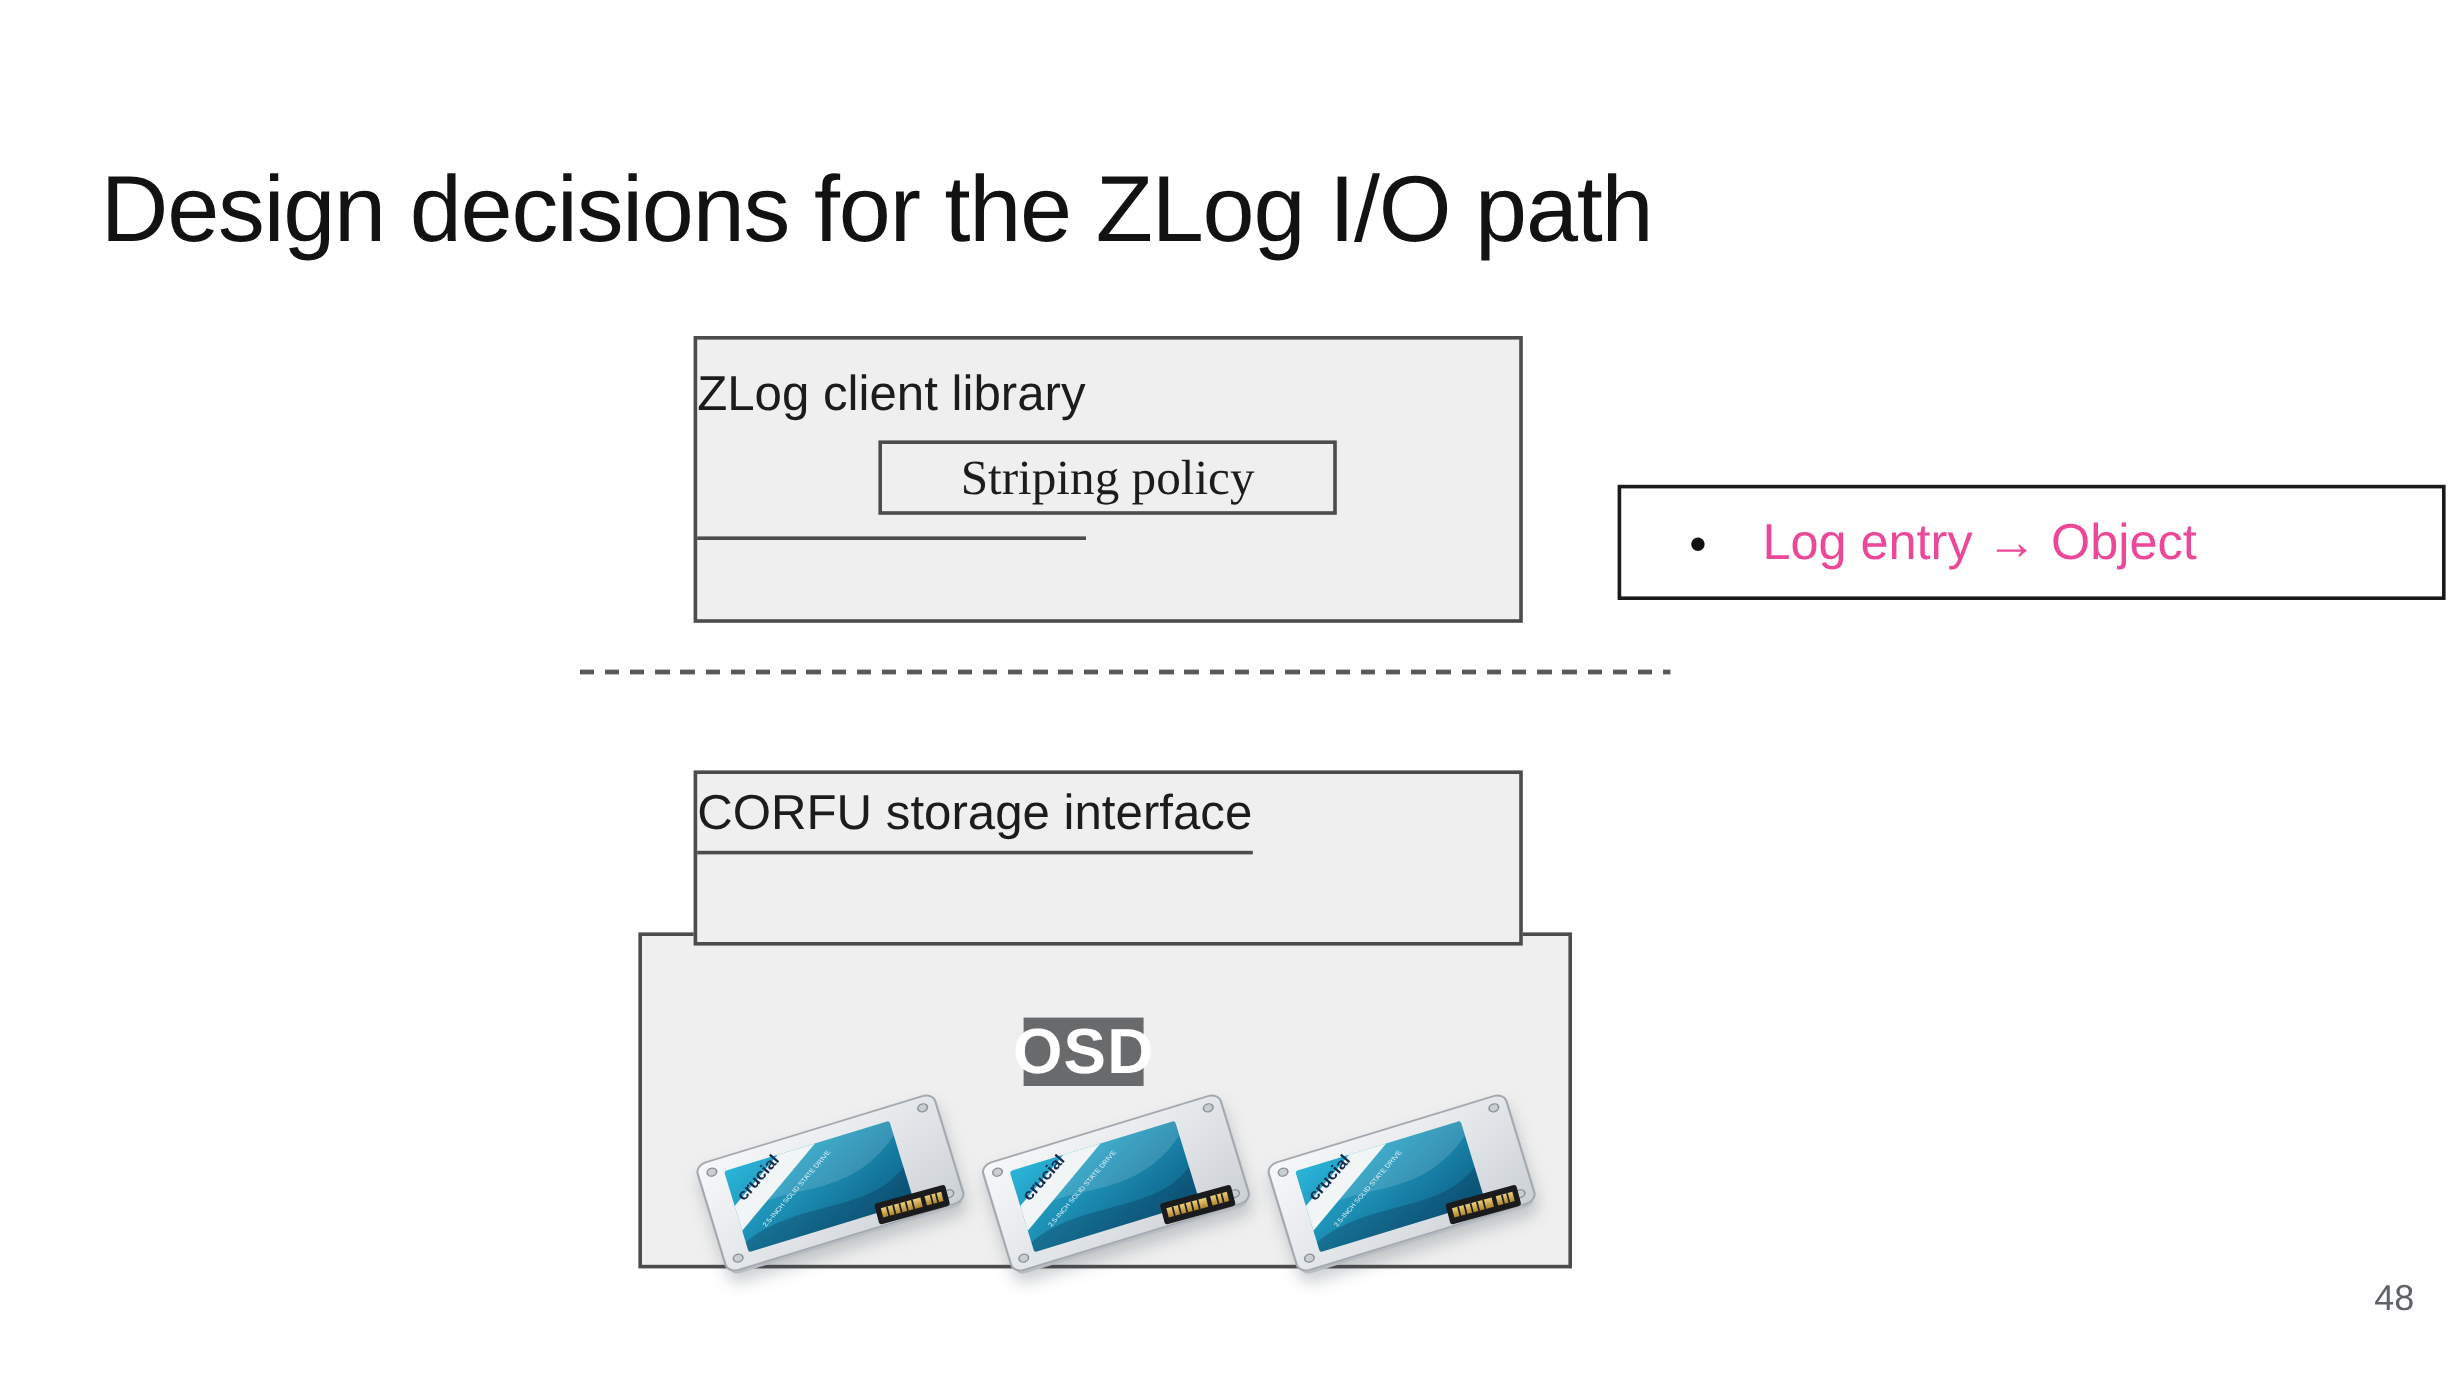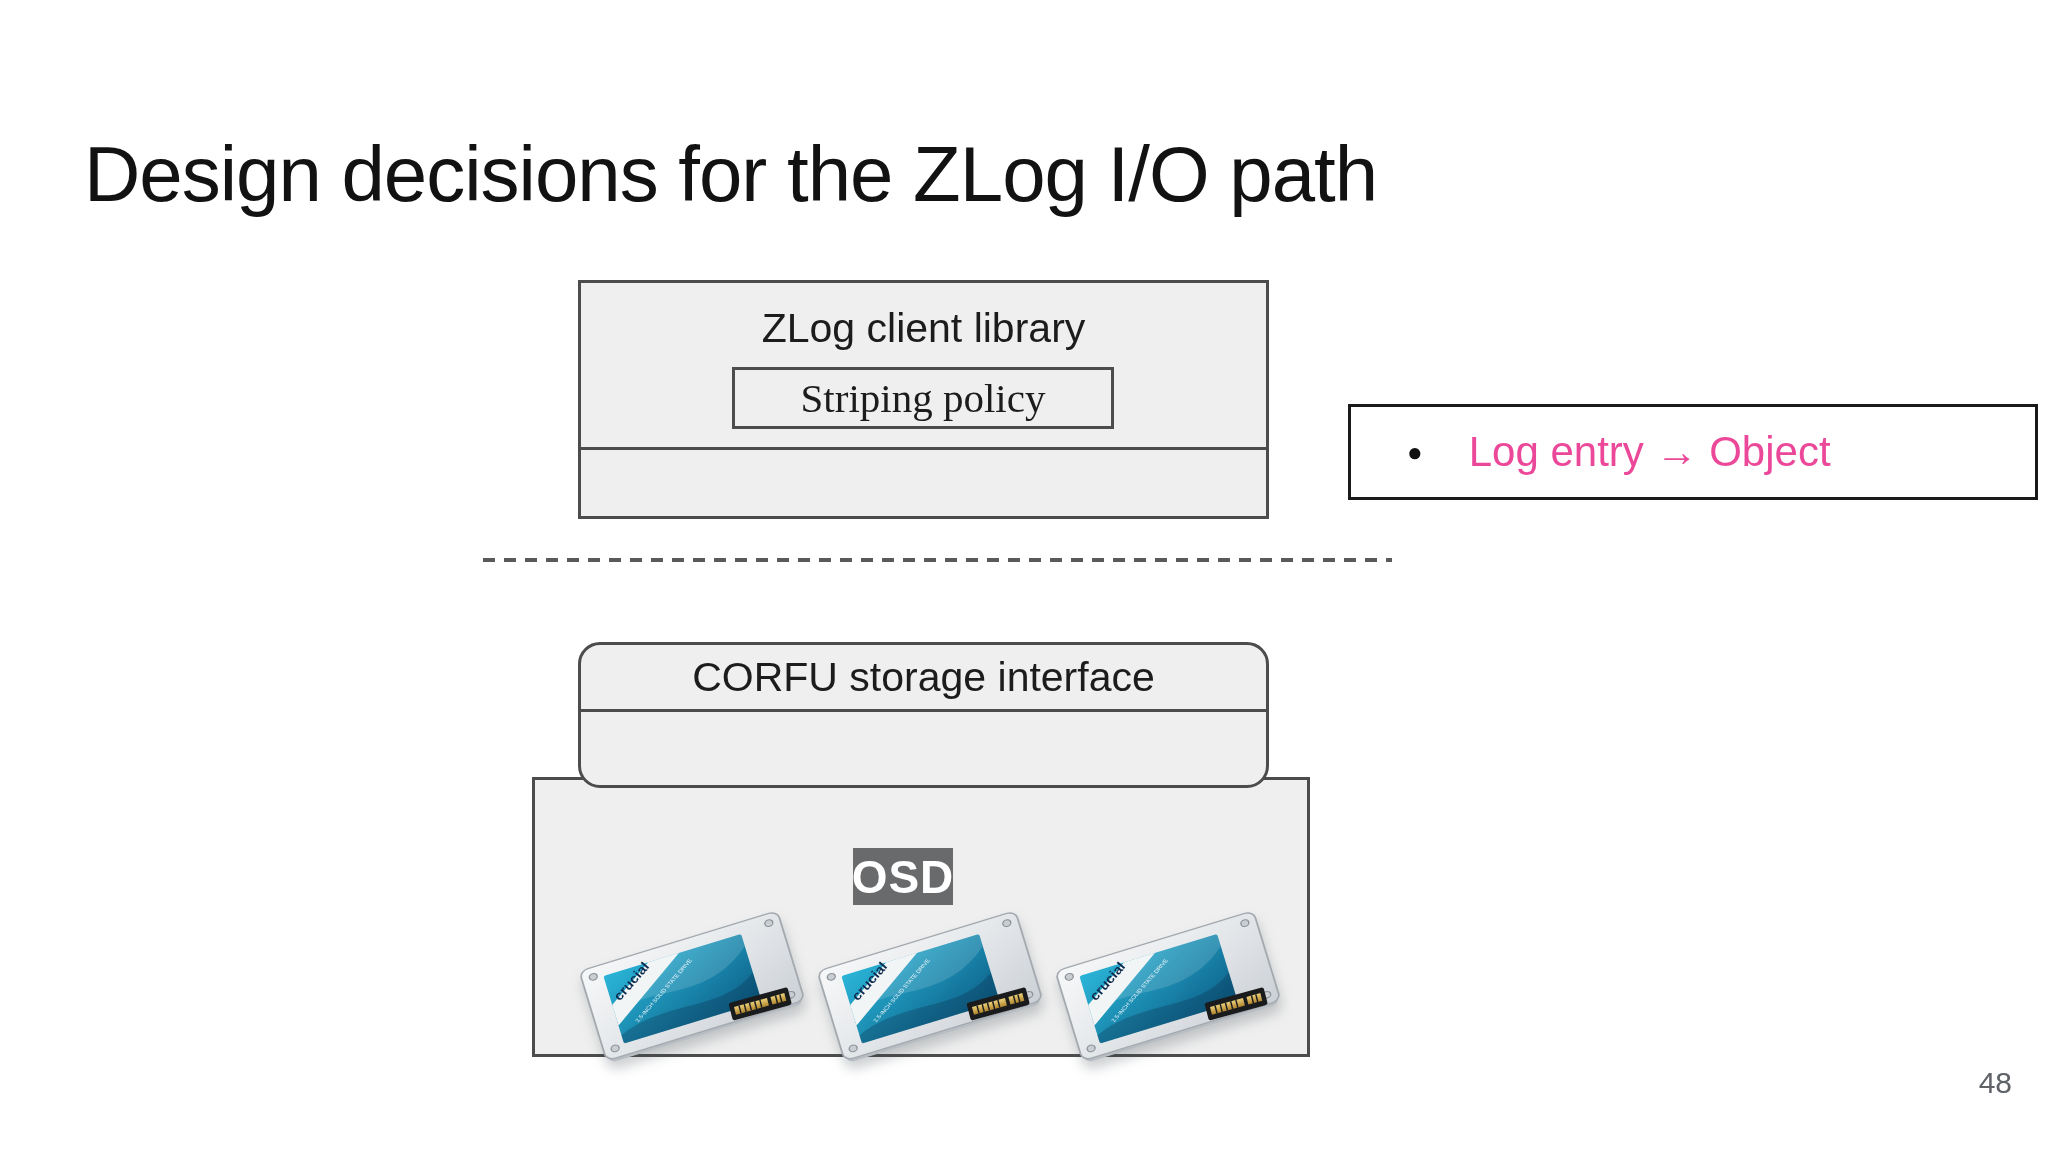--- a/index.html
+++ b/index.html
@@ -9,21 +9,21 @@
   }
   .title{
     position:absolute;left:84px;top:124px;font-size:78px;letter-spacing:-1px;
     color:var(--title-text,#121212);white-space:nowrap;line-height:1.0;margin-top:11px;
   }
   .box{
     background:var(--box-fill,#efefef);
     border:3px solid var(--box-border,#4c4c4c);
     box-sizing:border-box;position:absolute;
   }
-  .stack{display:flex;flex-direction:column;}
+  .stack{display:flex;flex-direction:row;}
   .label{
     display:flex;align-items:center;justify-content:center;
     font-size:41px;color:#1c1c1c;white-space:nowrap;
   }
   .zlog-sec{
     height:167px;border-bottom:3px solid var(--box-border,#4c4c4c);
     display:flex;justify-content:center;align-items:flex-start;padding-top:22px;
     font-size:41px;color:#1c1c1c;box-sizing:border-box;
   }
   .corfu-sec{
@@ -40,21 +40,21 @@
   .callout .txt{font-size:42px;color:#ec4899;white-space:nowrap;}
   .divider{
     position:absolute;left:483px;top:558px;width:909px;height:4px;
     background:repeating-linear-gradient(90deg,
       var(--dashed-divider,#5a5a5a) 0 12px, transparent 12px 21px);
   }
   .osd-label{
     position:absolute;left:853px;top:848px;width:100px;height:57px;
     background:var(--osd-bg,#696a6c);color:var(--osd-text,#ffffff);
     display:flex;align-items:center;justify-content:center;
-    font-weight:bold;font-size:46px;letter-spacing:1px;
+    font-weight:bold;font-size:53px;letter-spacing:1px;
   }
   .ssd{position:absolute;width:250px;height:162px;
     filter:drop-shadow(2px 8px 6px rgba(60,70,80,0.25));}
   .page-num{
     position:absolute;right:36px;top:1066px;font-size:30px;
     color:var(--page-number-text,#5f6368);
   }
   .defs-holder{position:absolute;width:0;height:0;overflow:hidden;}
 </style>
 </head>
@@ -74,21 +74,21 @@
 
   <div class="callout">
     <span class="bullet">●</span>
     <span class="txt">Log entry → Object</span>
   </div>
 
   <div class="divider"></div>
 
   <div class="box" style="left:532px;top:777px;width:778px;height:280px;z-index:1;"></div>
 
-  <div class="box stack" style="left:578px;top:642px;width:691px;height:146px;z-index:2;border-radius:22px;">
+  <div class="box stack" style="left:578px;top:642px;width:691px;height:146px;z-index:2;">
     <div class="label corfu-sec">CORFU storage interface</div>
   </div>
 
   <div class="osd-label" style="z-index:3;">OSD</div>
 
   <svg class="defs-holder" aria-hidden="true">
     <defs>
       <linearGradient id="gSilver" x1="0" y1="0" x2="1" y2="1">
         <stop offset="0" stop-color="#f7f8f9"></stop>
         <stop offset="0.5" stop-color="#e4e7ea"></stop>

